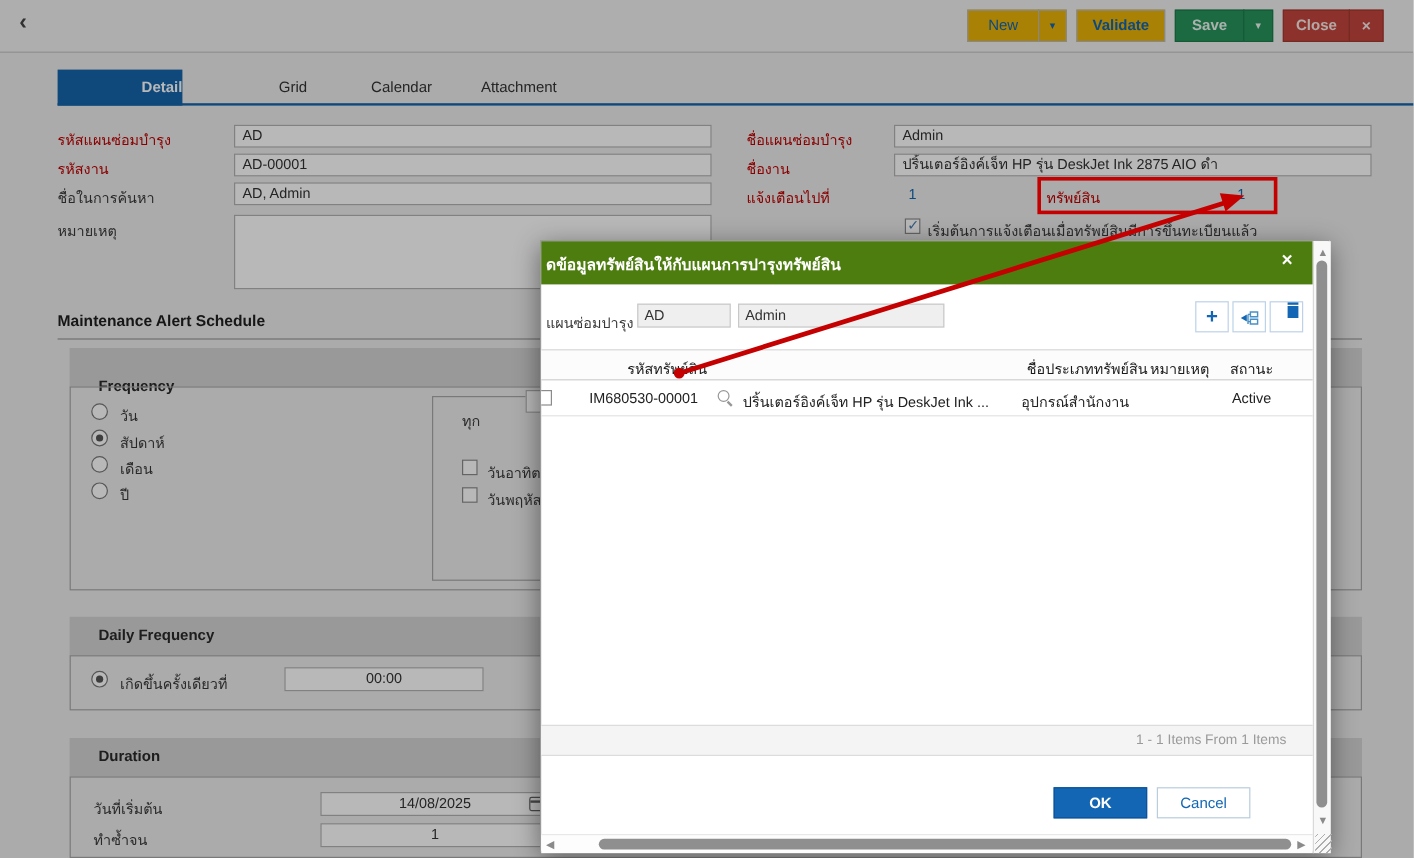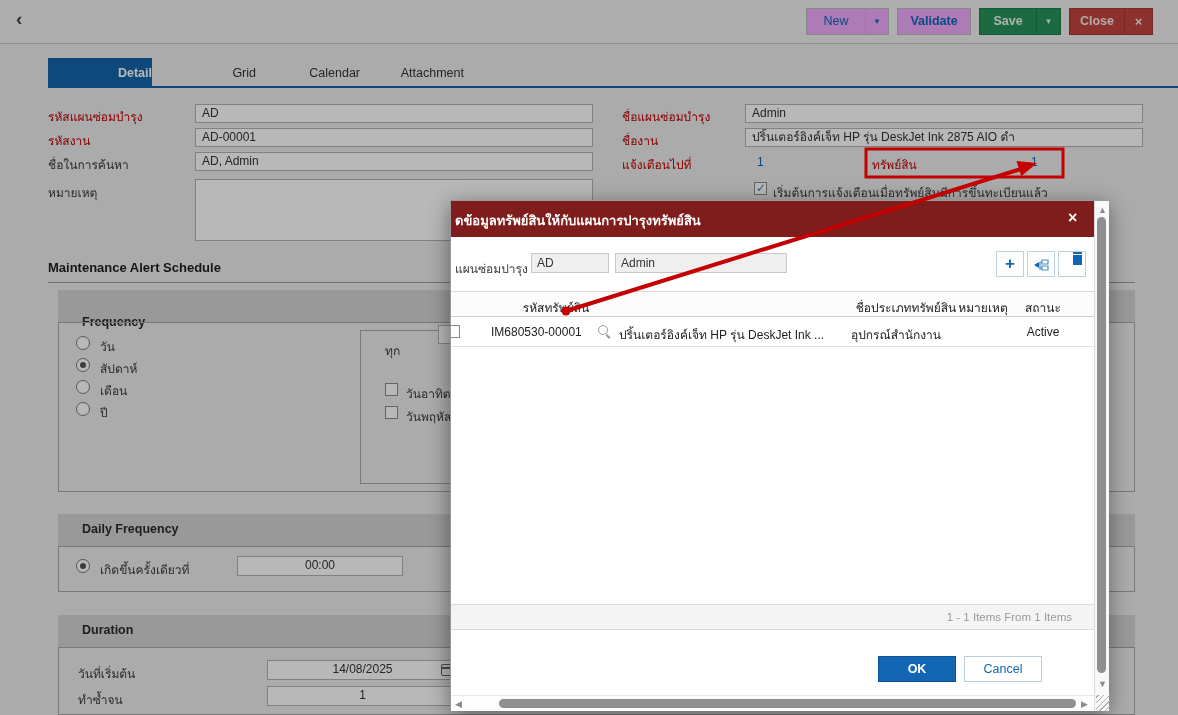--- a/index.html
+++ b/index.html
@@ -10,21 +10,21 @@
     background:#ededed;
     font-size:12px; color:#333;
   }
 
   
   .topbar { position:absolute; left:0; top:0; width:1178px; height:44px;
             background:#f1f1f1; border-bottom:1px solid #c8c8c8; }
   .back { position:absolute; left:16px; top:8px; font-size:19px; font-weight:bold; color:#444; cursor:pointer; }
   .page-title { position:absolute; left:38px; top:11px; font-size:17px; font-weight:600; color:#262626; }
   .btn { position:absolute; top:8px; height:27px; line-height:25px; text-align:center;
-         font-size:12.5px; border:1px solid #bdbdbd; background:#f0abfc; color:#1266b3; cursor:pointer; }
+         font-size:12.5px; border:1px solid #bdbdbd; background:#eab308; color:#1266b3; cursor:pointer; }
   .btn.seg { font-size:9px; }
   .btn.green { background:#27935c; border-color:#1f7c4d; color:#eef7f1; font-weight:bold; }
   .btn.red { background:#c2453c; border-color:#a53a31; color:#f7e9e7; font-weight:bold; }
 
   
   .tab { position:absolute; top:58px; width:104px; height:30px; line-height:30px;
          text-align:right; font-size:12.5px; color:#333; cursor:pointer; }
   .tab.active { background:#1565ab; color:#fff; font-weight:bold; }
   .tabs-underline { position:absolute; left:48px; top:86px; width:1130px; height:2px; background:#1565ab; }
 
@@ -48,21 +48,21 @@
   .band-title { position:absolute; font-size:12.5px; font-weight:bold; color:#2a2a2a; }
   .panel { position:absolute; border:1px solid #a8a8a8; }
 
   
   .dim { position:absolute; left:0; top:0; width:1178px; height:715px;
          background:rgba(0,0,0,0.28); z-index:10; pointer-events:none; }
 
   
   .modal { position:absolute; left:450px; top:200px; width:658px; height:510px;
            background:#fff; border:1px solid #9a9a9a; box-shadow:0 5px 20px rgba(0,0,0,0.45); z-index:20; }
-  .modal-header { position:absolute; left:0; top:0; width:643px; height:36px; background:#7f1d1d; }
+  .modal-header { position:absolute; left:0; top:0; width:643px; height:36px; background:#4d7c0f; }
   .modal-title { position:absolute; left:4px; top:9px; color:#fff; font-weight:bold; font-size:13px; white-space:nowrap; overflow:hidden; width:600px; }
   .modal-x { position:absolute; left:617px; top:8px; color:#fff; font-size:16px; font-weight:bold; cursor:pointer; }
   .mfield { position:absolute; height:20px; line-height:18px; background:#efefef; border:1px solid #c8c8c8;
             padding:0 5px; font-size:12px; color:#333; white-space:nowrap; overflow:hidden; }
   .tbtn { position:absolute; width:28px; height:26px; background:#fff; border:1px solid #bcd2e8; cursor:pointer;
           text-align:center; }
   .thead { position:absolute; left:0; top:90px; width:643px; height:26px; background:#fcfcfc;
            border-top:1px solid #d8d8d8; border-bottom:1px solid #cfcfcf; }
   .th { position:absolute; top:6px; text-align:center; font-size:12px; color:#1a1a1a; }
   .trow { position:absolute; left:0; top:116px; width:643px; height:30px; border-bottom:1px solid #e3e3e3; overflow:hidden; cursor:pointer; }

